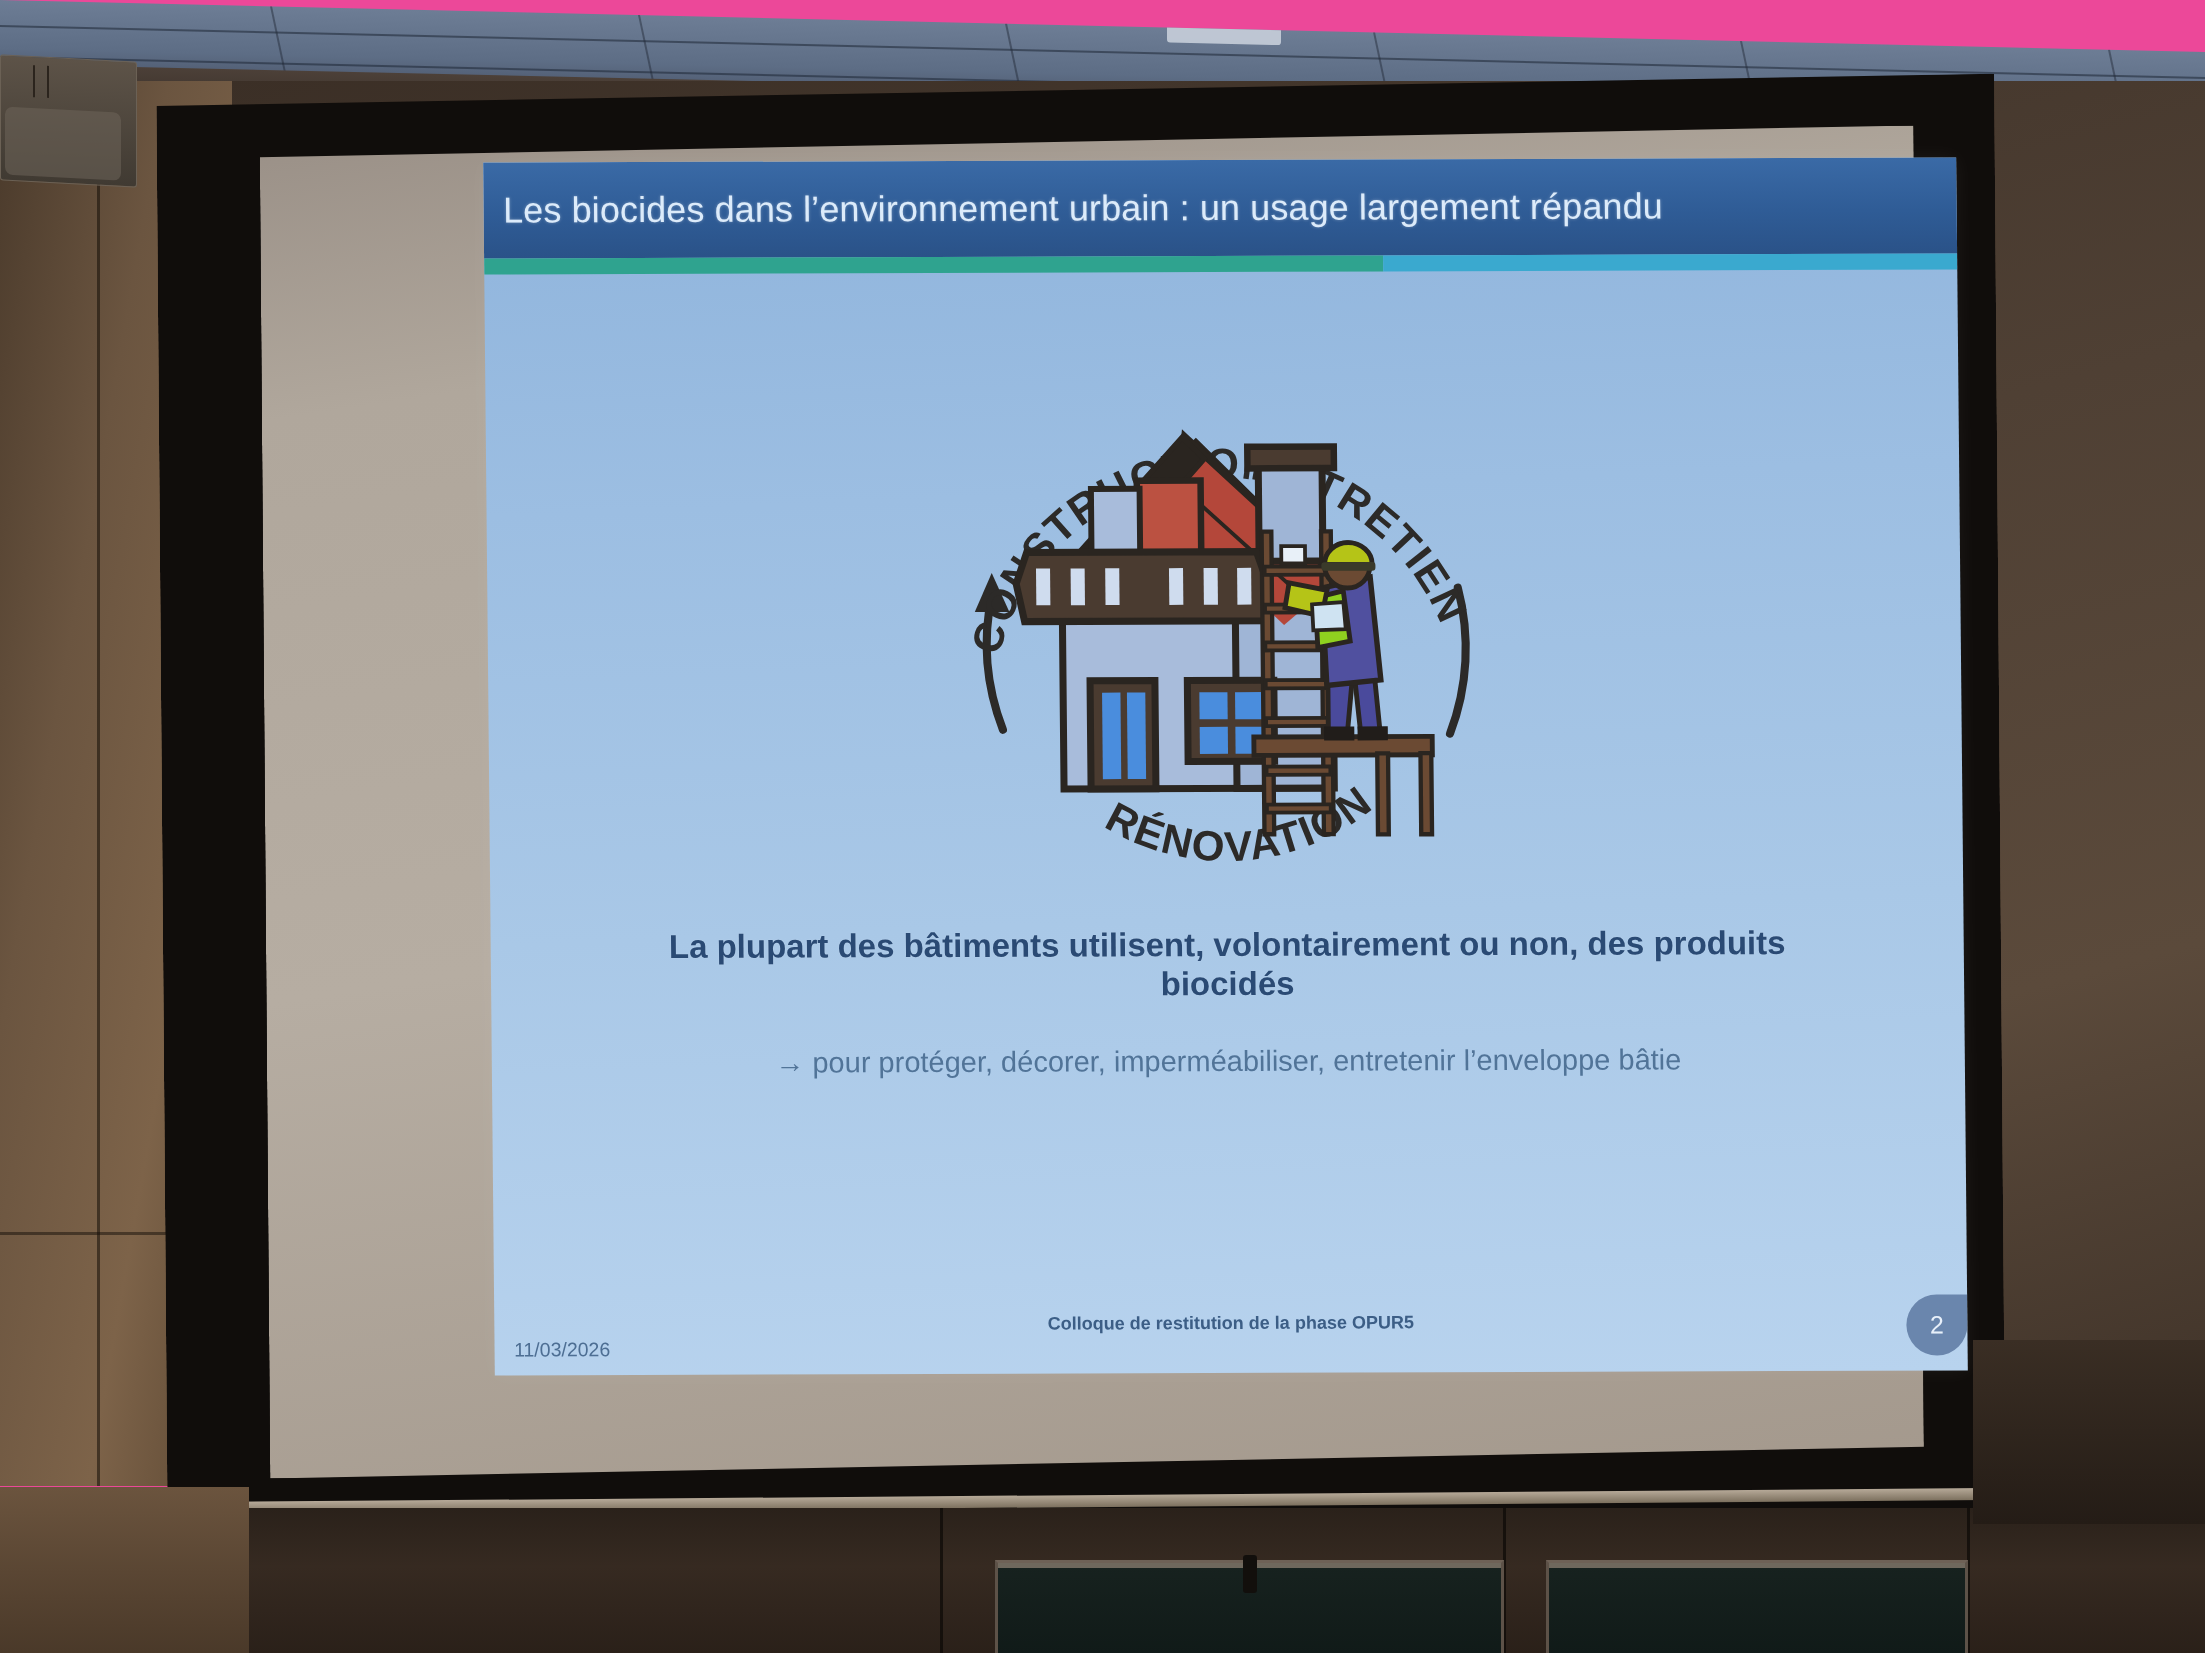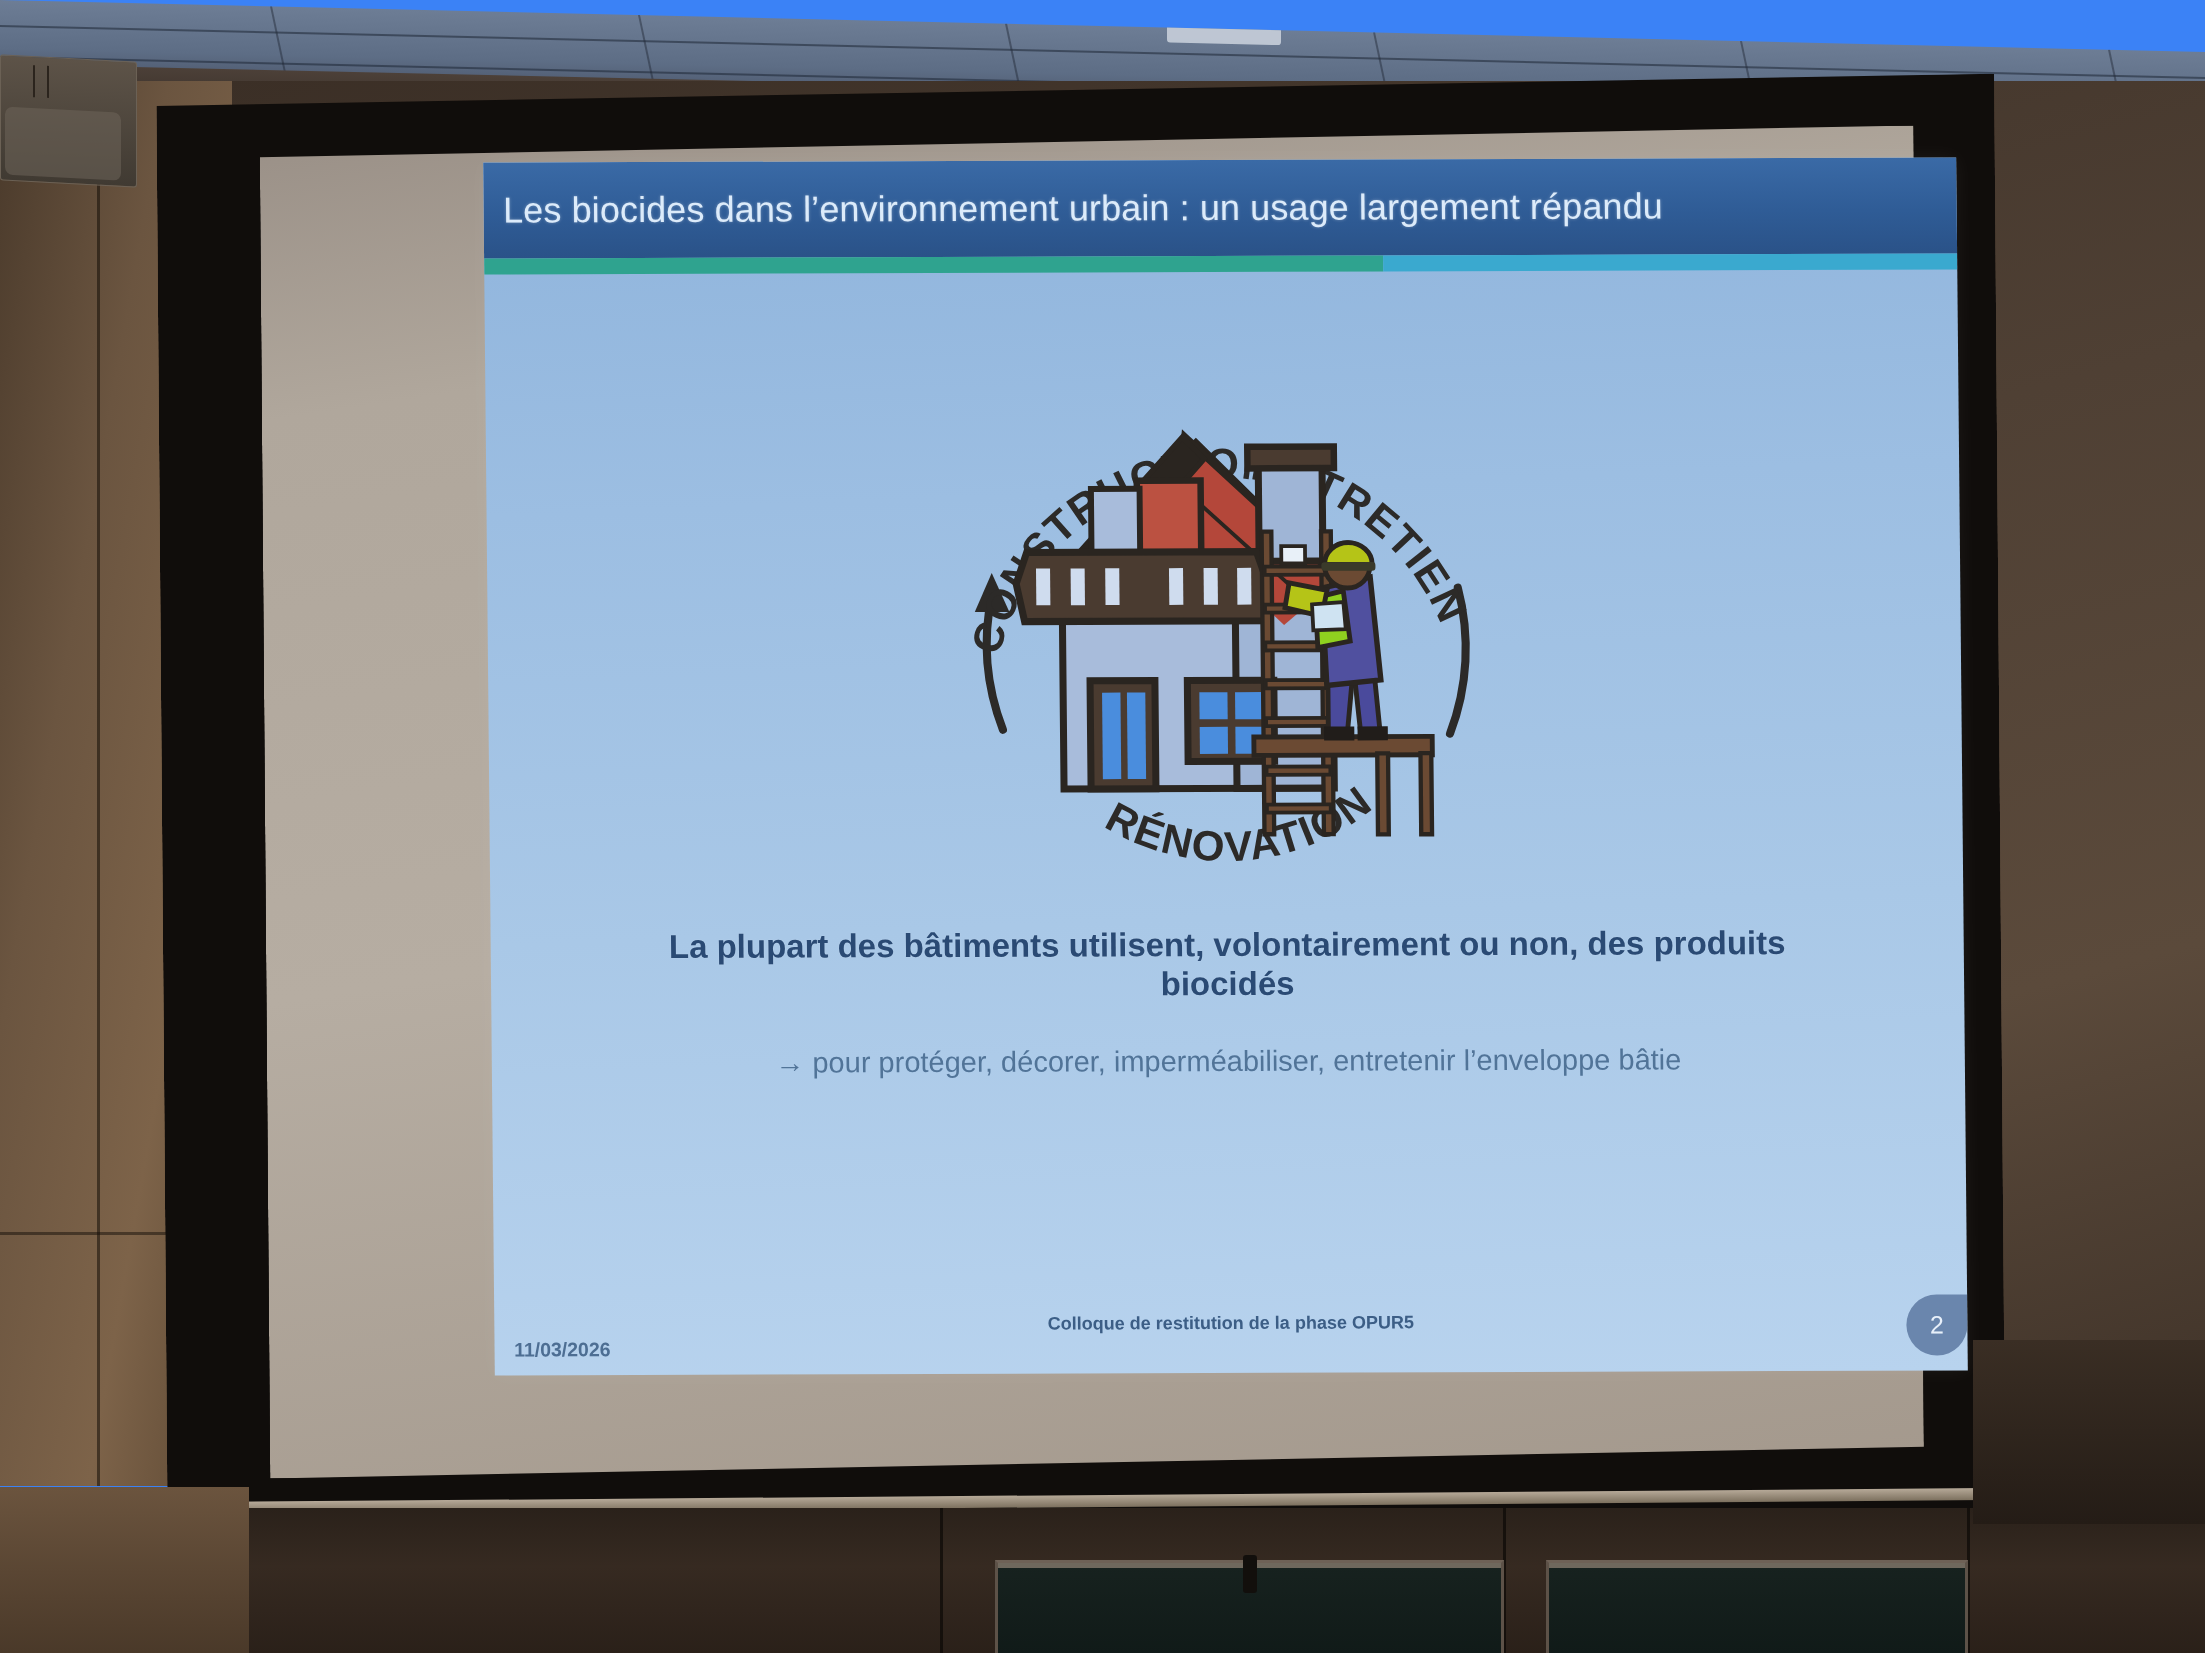--- a/index.html
+++ b/index.html
@@ -1,20 +1,20 @@
 <!DOCTYPE html>
 <html style="font-size:8.6px"><head>
 <meta charset="utf-8">
 <style>
   html,body{margin:0;padding:0;background:#000;}
   body{width:2205px;height:1654px;overflow:hidden;
        font-family:"Liberation Sans","DejaVu Sans",sans-serif;}
 
   
-  #room{position:absolute;inset:0;background:#3b82f6;overflow:hidden;}
+  #room{position:absolute;inset:0;background:#ec4899;overflow:hidden;}
 
   
   .ceiling{position:absolute;left:0;top:0;width:2205px;height:81px;
     background:linear-gradient(180deg,#6d7d95 0%,#5d6d85 60%,#4a5468 100%);
     transform:skewY(1.35deg);transform-origin:0 0;overflow:hidden;}
   .ceiling .tile-h{position:absolute;left:0;width:2205px;height:2.2px;background:rgba(30,38,52,.55);}
   .ceiling .tile-v{position:absolute;top:0;height:141px;width:2.2px;background:rgba(30,38,52,.45);
     transform:rotate(-12deg);transform-origin:0 0;}
   .ceiling-light{position:absolute;left:1167px;top:-10.8px;width:114px;height:26px;border-radius:3.2px;
     background:#cdd4de;opacity:.85;}
@@ -74,21 +74,21 @@
 
   
   .statement{position:absolute;left:50%;transform:translateX(-50%);top:654px;width:1189px;
     text-align:center;color:#2a4a74;}
   .statement .line{font-size:33px;font-weight:700;line-height:1.18;
     text-shadow:0 0 1.6px rgba(255,255,255,.25);}
   .sub-note{position:absolute;left:50%;transform:translateX(-50%);top:773px;width:1216px;
     text-align:center;color:#4a6d92;font-size:29px;font-weight:400;opacity:.92;}
 
   
-  .footer-date{position:absolute;left:19.5px;bottom:14px;color:#4d6e93;font-size:19.5px;font-weight:700;}
+  .footer-date{position:absolute;left:19.5px;bottom:14px;color:#4d6e93;font-size:19.5px;font-weight:400;}
   .footer-center{position:absolute;left:50%;transform:translateX(-50%);bottom:39px;
     color:#3c5e86;font-size:18px;font-weight:700;white-space:nowrap;}
   .slide-num{position:absolute;right:0px;bottom:15px;width:61px;height:61px;
     background:#6a86ad;border-radius:50% 0 50% 50%;
     display:flex;align-items:center;justify-content:center;
     color:#e8f0fa;font-size:25px;font-weight:400;}
 
   
   .lower-wall{position:absolute;left:0;top:1508px;width:2205px;height:146px;
     background:linear-gradient(180deg,#2a211a 0%,#362a21 40%,#2a2019 100%);}

